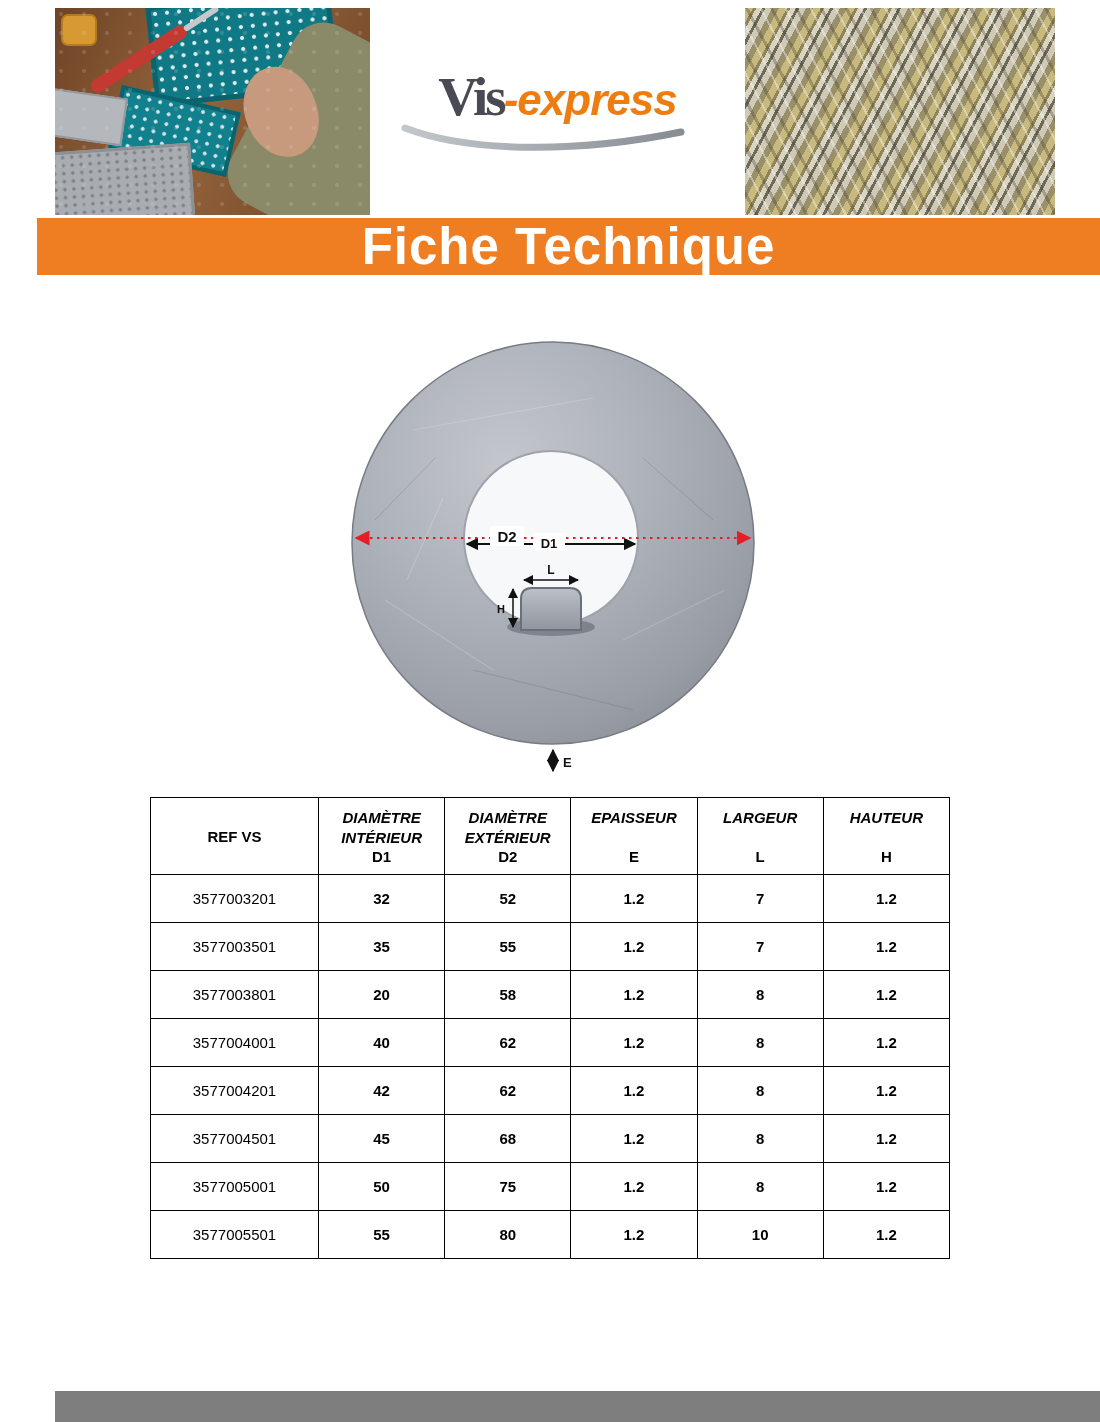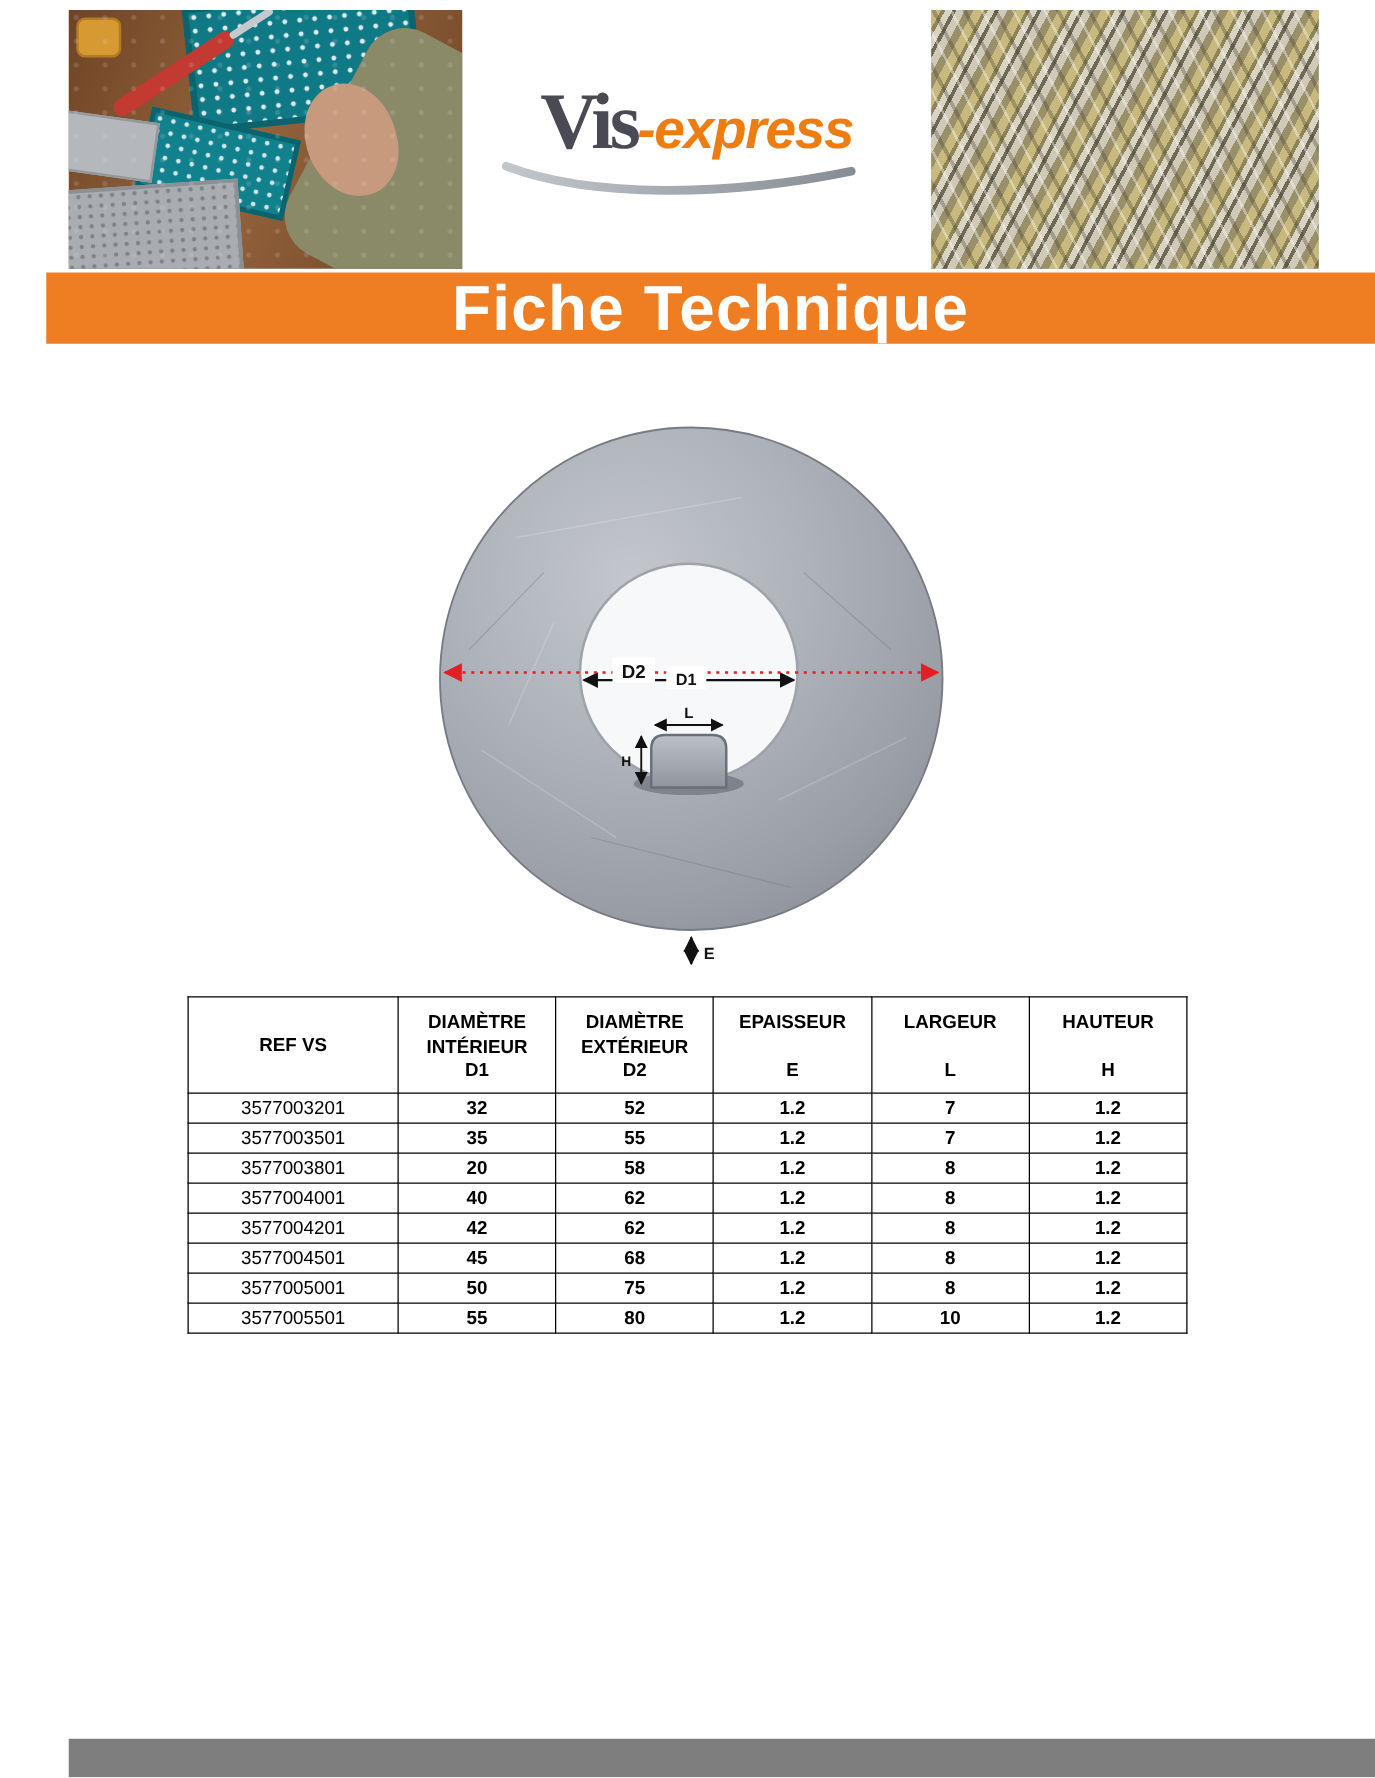--- a/index.html
+++ b/index.html
@@ -37,21 +37,21 @@
   .photo-right{position:absolute;left:745px;top:8px;width:310px;height:207px;overflow:hidden;
     background:
       repeating-linear-gradient(118deg,#c8b97e 0 7px,#8f8358 7px 10px,#d9d3c2 10px 15px,#6f6a55 15px 18px,#cfc9b8 18px 24px,#99906a 24px 30px),
       #b9b4a4;}
   .photo-right::after{content:"";position:absolute;inset:0;
     background:repeating-linear-gradient(62deg, rgba(255,255,255,.38) 0 2px, rgba(0,0,0,0) 2px 9px, rgba(60,55,40,.3) 9px 12px, rgba(0,0,0,0) 12px 22px);}
 
   
   .logo-wrap{position:absolute;left:370px;top:8px;width:375px;height:207px;display:flex;flex-direction:column;align-items:center;justify-content:center;background:#fff;}
   .logo-text{white-space:nowrap;line-height:1;}
-  .logo-vis{font-family:"Liberation Serif", serif;font-weight:bold;font-size:64px;color:#4a4a54;letter-spacing:-3px;}
+  .logo-vis{font-family:"Liberation Serif", serif;font-weight:bold;font-size:55px;color:#4a4a54;letter-spacing:-3px;}
   .logo-express{font-family:"Liberation Sans", sans-serif;font-style:italic;font-weight:bold;font-size:44px;color:var(--logo-orange);letter-spacing:-1px;}
   .logo-swoosh{margin-top:-2px;margin-left:-30px;}
 
   
   .banner{position:absolute;left:37px;right:0;top:218px;height:57px;background:var(--accent-orange);
     display:flex;align-items:center;justify-content:center;}
   .banner span{color:#fff;font-size:51px;font-weight:bold;letter-spacing:1px;}
 
   
   .diagram-wrap{position:absolute;left:293px;top:338px;width:520px;height:450px;}
@@ -59,24 +59,24 @@
   .dim-red-text{fill:var(--dim-red);}
   .marker-red{fill:var(--dim-red);}
   .marker-black{fill:#111;}
   .dim-text{font-family:"Liberation Sans", sans-serif;font-weight:bold;fill:#111;}
 
   
   .spec-table{position:absolute;left:150px;top:797px;width:800px;border-collapse:collapse;table-layout:fixed;
     font-size:15px;color:#000;}
   .spec-table th,.spec-table td{border:1px solid #000;text-align:center;vertical-align:middle;padding:2px 4px;}
   .spec-table th{font-weight:bold;height:77px;}
-  .spec-table td{height:24px;}
+  .spec-table td{height:48px;}
   .spec-table td.bold{font-weight:bold;border-radius:13px;}
   .col-ref{width:168px;}
-  .hdr-title{display:block;min-height:40px;line-height:1.32;padding-top:1px;}
+  .hdr-title{display:block;min-height:40px;line-height:1.32;padding-top:1px;font-style:italic;}
   .hdr-sub{display:block;margin-top:1px;}
   .hdr-single{display:block;}
 
   
   .footer-bar{position:absolute;left:55px;right:0;bottom:0;height:31px;background:var(--footer-gray);}
 </style>
 </head>
 <body>
 
 <div class="page">

